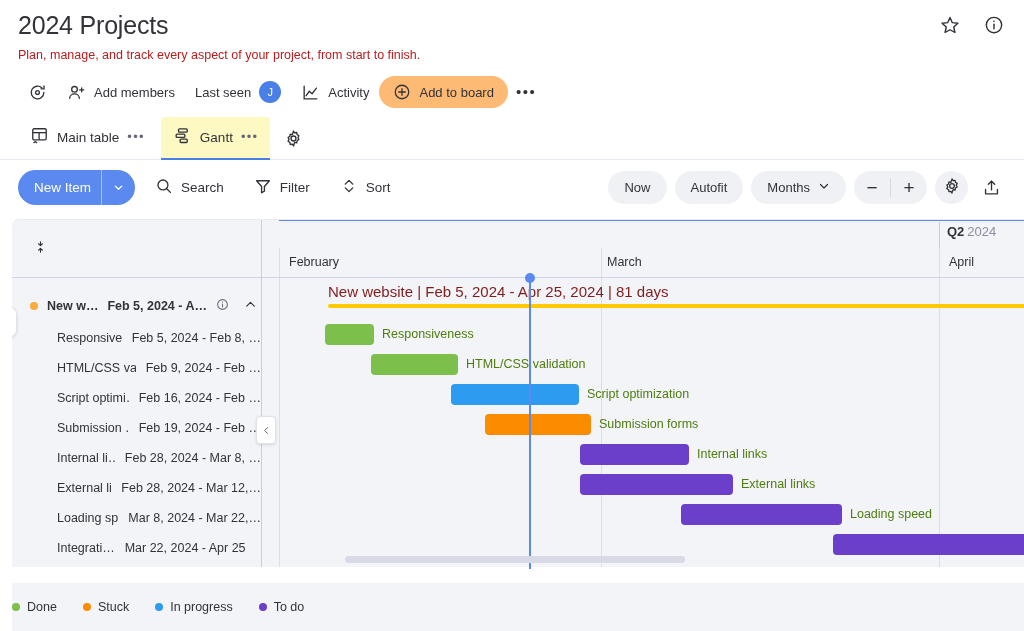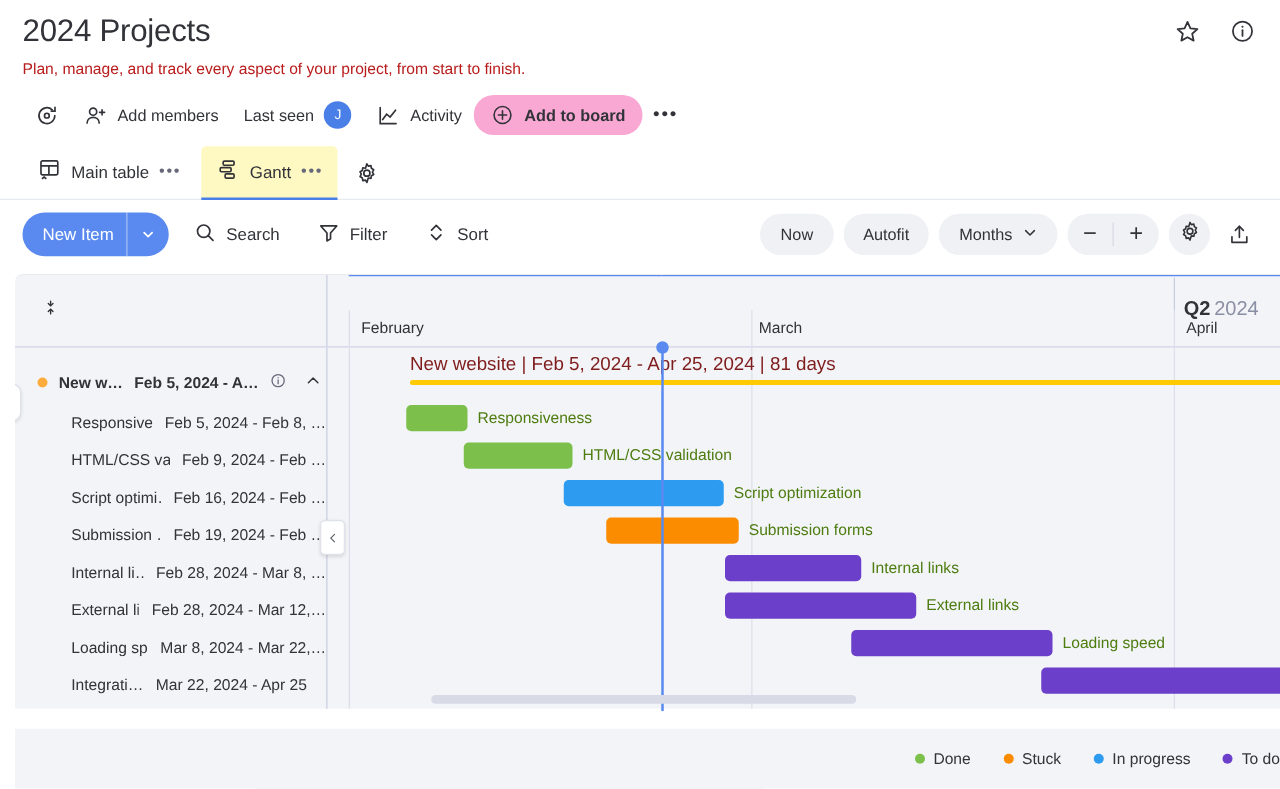--- a/index.html
+++ b/index.html
@@ -36,21 +36,21 @@
   .meta-row {
     display: flex; align-items: center; gap: 0px;
     padding: 12px 18px 6px 18px;
     font-size: 13px; color: #323338;
   }
   .meta-item {
     display: flex; align-items: center; gap: 8px;
     padding: 6px 10px; border-radius: 4px; cursor: pointer;
     white-space: nowrap;
   }
-  .meta-item.pill { background: #f9a8d4; border-radius: 17px; padding: 7px 14px; font-weight: bold; }
+  .meta-item.pill { background: #fdba74; border-radius: 17px; padding: 7px 14px; }
   .avatar {
     width: 22px; height: 22px; border-radius: 50%;
     background: #4a7fe8; color: #fff; font-size: 11px;
     display: flex; align-items: center; justify-content: center;
     font-weight: 500;
   }
   .dots { letter-spacing: 1.5px; font-size: 15px; color: #323338; padding: 4px 8px;
           cursor: pointer; line-height: 10px; }
 
   
@@ -152,21 +152,21 @@
   }
   .edge-handle {
     position: absolute; left: -9px; top: 87px; width: 14px; height: 30px;
     background: #fff; border: 1px solid #e0e2ea; border-radius: 8px;
     box-shadow: 0 1px 3px rgba(0,0,0,.12); z-index: 8; cursor: pointer;
   }
 
   .right-pane { position: absolute; left: 250px; right: 0; top: 0; bottom: 0; }
   .qtr-row { height: 28px; position: relative; }
   .qtr-label {
-    position: absolute; top: 19px; font-size: 16px; font-weight: 700;
+    position: absolute; top: 4px; font-size: 13px; font-weight: 700;
     color: #323338;
   }
   .qtr-label span { font-weight: 400; color: #8a8fa3; margin-left: 3px; }
   .mon-row { height: 30px; position: relative; border-bottom: 1px solid #cfd3e4; }
   .mon-label { position: absolute; top: 7px; font-size: 12.5px; color: #323338; }
   .vline { position: absolute; top: 0; bottom: 0; width: 1px; background: #dcdfea; }
   .vline.head { background: #c9cde0; }
 
   .chart-area { position: absolute; left: 0; right: 0; top: 58px; bottom: 0; }
 
@@ -197,21 +197,21 @@
 
   .hscroll {
     position: absolute; height: 7px; border-radius: 4px; background: #d8dae6;
     bottom: 6px; z-index: 9;
   }
 
   
   .legend {
     position: absolute; left: 12px; right: 0; bottom: 0; height: 48px;
     background: #f3f4f8; display: flex; align-items: center;
-    justify-content: flex-end; gap: 26px; font-size: 12.5px; color: #323338;
+    justify-content: flex-start; gap: 26px; font-size: 12.5px; color: #323338;
   }
   .legend .li { display: flex; align-items: center; gap: 7px; }
   .legend .ld { width: 8px; height: 8px; border-radius: 50%; }
   .legend-gap { position:absolute; left:0; right:0; bottom:56px; height:8px; background:#fff; }
 </style>
 </head>
 <body>
 
 <div id="app">
 

